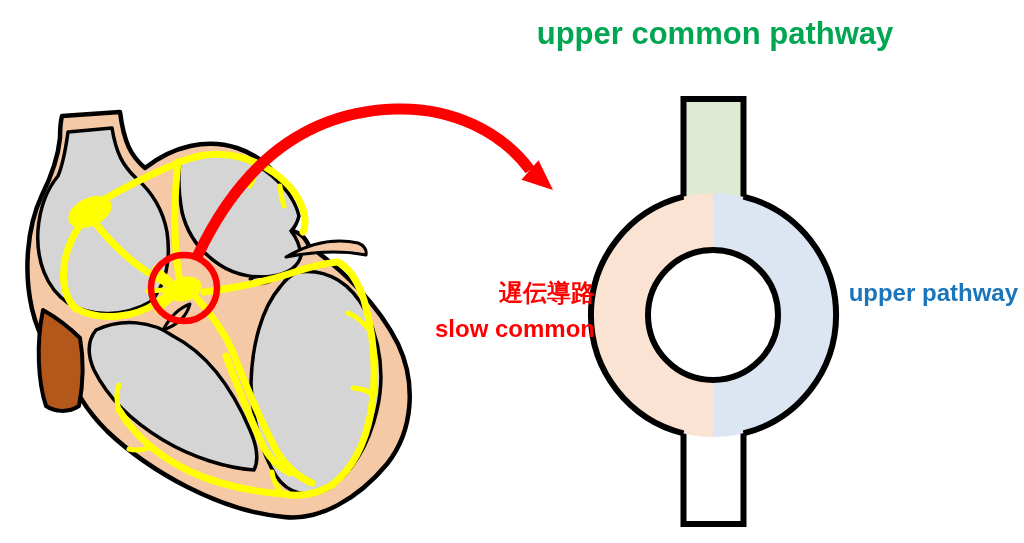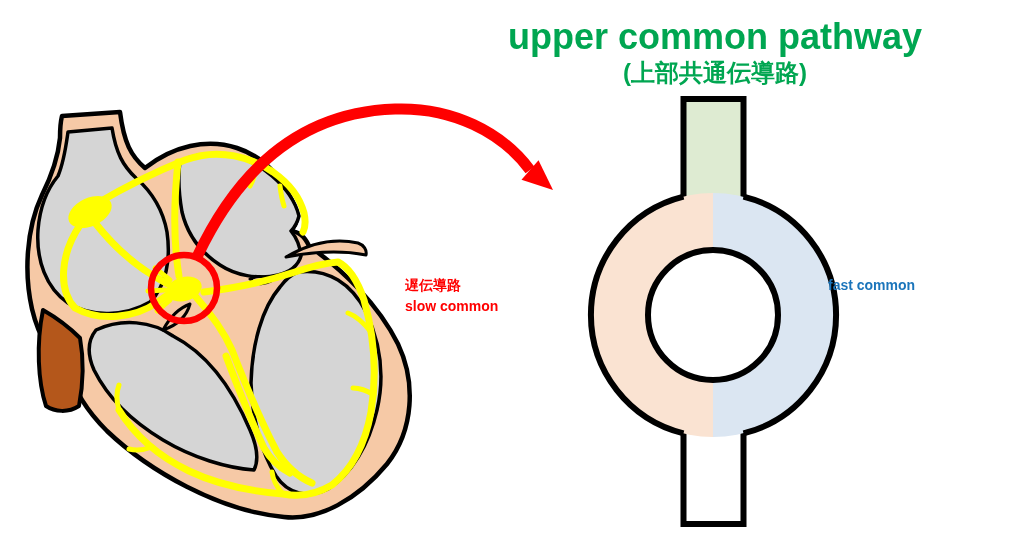--- a/index.html
+++ b/index.html
@@ -5,25 +5,25 @@
   html,body{margin:0;padding:0;background:#fff;}
   .canvas{
     position:relative;width:1024px;height:543px;background:#fff;overflow:hidden;
     font-family:"Liberation Sans","DejaVu Sans",sans-serif;
   }
   .layer{position:absolute;left:0;top:0;}
   .title-block{
     position:absolute;left:460px;top:16px;width:510px;text-align:center;
     color:var(--title_green);font-weight:bold;line-height:1.15;
   }
-  .title-en{font-size:36px;letter-spacing:0px;}
+  .title-en{font-size:31px;letter-spacing:0px;}
   .title-ja{font-size:24px;margin-top:2px;}
   .side-label{
-    position:absolute;top:275px;width:190px;text-align:left;
-    font-weight:bold;font-size:14px;line-height:1.5;
+    position:absolute;top:275px;width:190px;text-align:right;
+    font-weight:bold;font-size:24px;line-height:1.5;
   }
   .side-label.slow{left:405px;color:var(--slow_red);}
   .side-label.fast{left:828px;color:var(--fast_blue);}
 
   
   .wall{fill:var(--heart_wall);stroke:var(--outline);stroke-width:4.5;stroke-linejoin:round;}
   .chamber{fill:var(--chamber_gray);stroke:var(--outline);stroke-width:3.5;stroke-linejoin:round;}
   .leaflet{fill:var(--heart_wall);stroke:var(--outline);stroke-width:3;stroke-linejoin:round;}
   .vessel{fill:var(--vessel_brown);stroke:var(--outline);stroke-width:4;stroke-linejoin:round;}
   .cond{fill:none;stroke:var(--conduction_yellow);stroke-width:7;stroke-linecap:round;stroke-linejoin:round;}
@@ -196,25 +196,24 @@
 
       <path class="ring-stroke" d="M 743.5,196.6 A 122,122 0 0 1 743.5,433.4"></path>
       <path class="ring-stroke" d="M 683.5,433.4 A 122,122 0 0 1 683.5,196.6"></path>
 
       <circle class="hole" cx="713" cy="315" r="65"></circle>
     </g>
   </svg>
 
   <div class="title-block">
     <div class="title-en">upper common pathway</div>
-    <div class="title-ja">(上部共通伝導路)</div>
   </div>
 
   <div class="side-label slow">
     <div>遅伝導路</div>
     <div>slow common</div>
   </div>
 
   <div class="side-label fast">
-    <div>fast common</div>
+    <div>upper pathway</div>
   </div>
 
 </div>
 
 </body></html>

